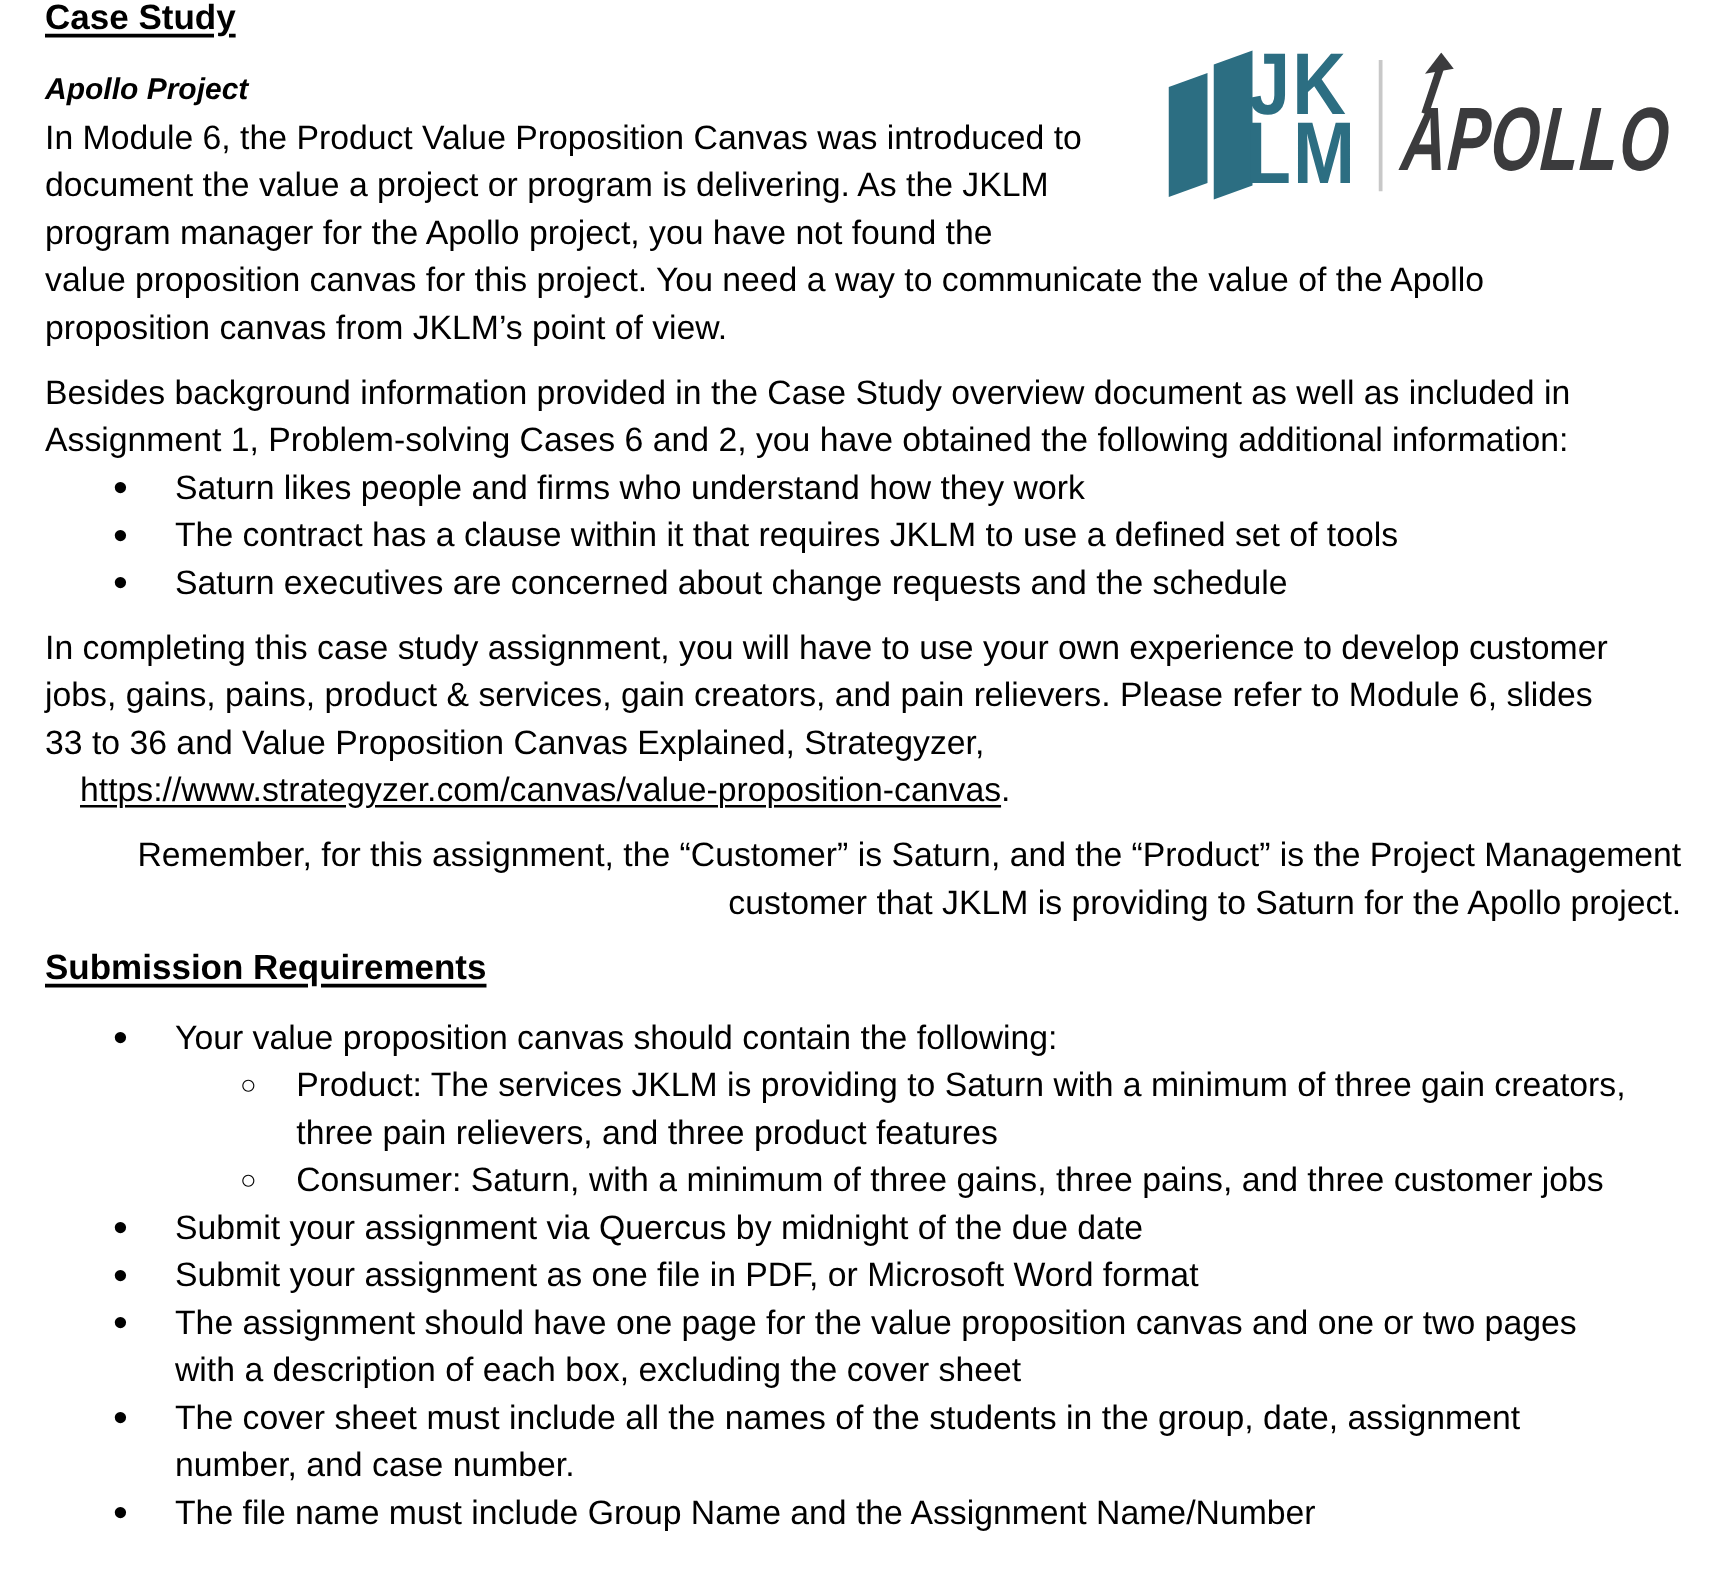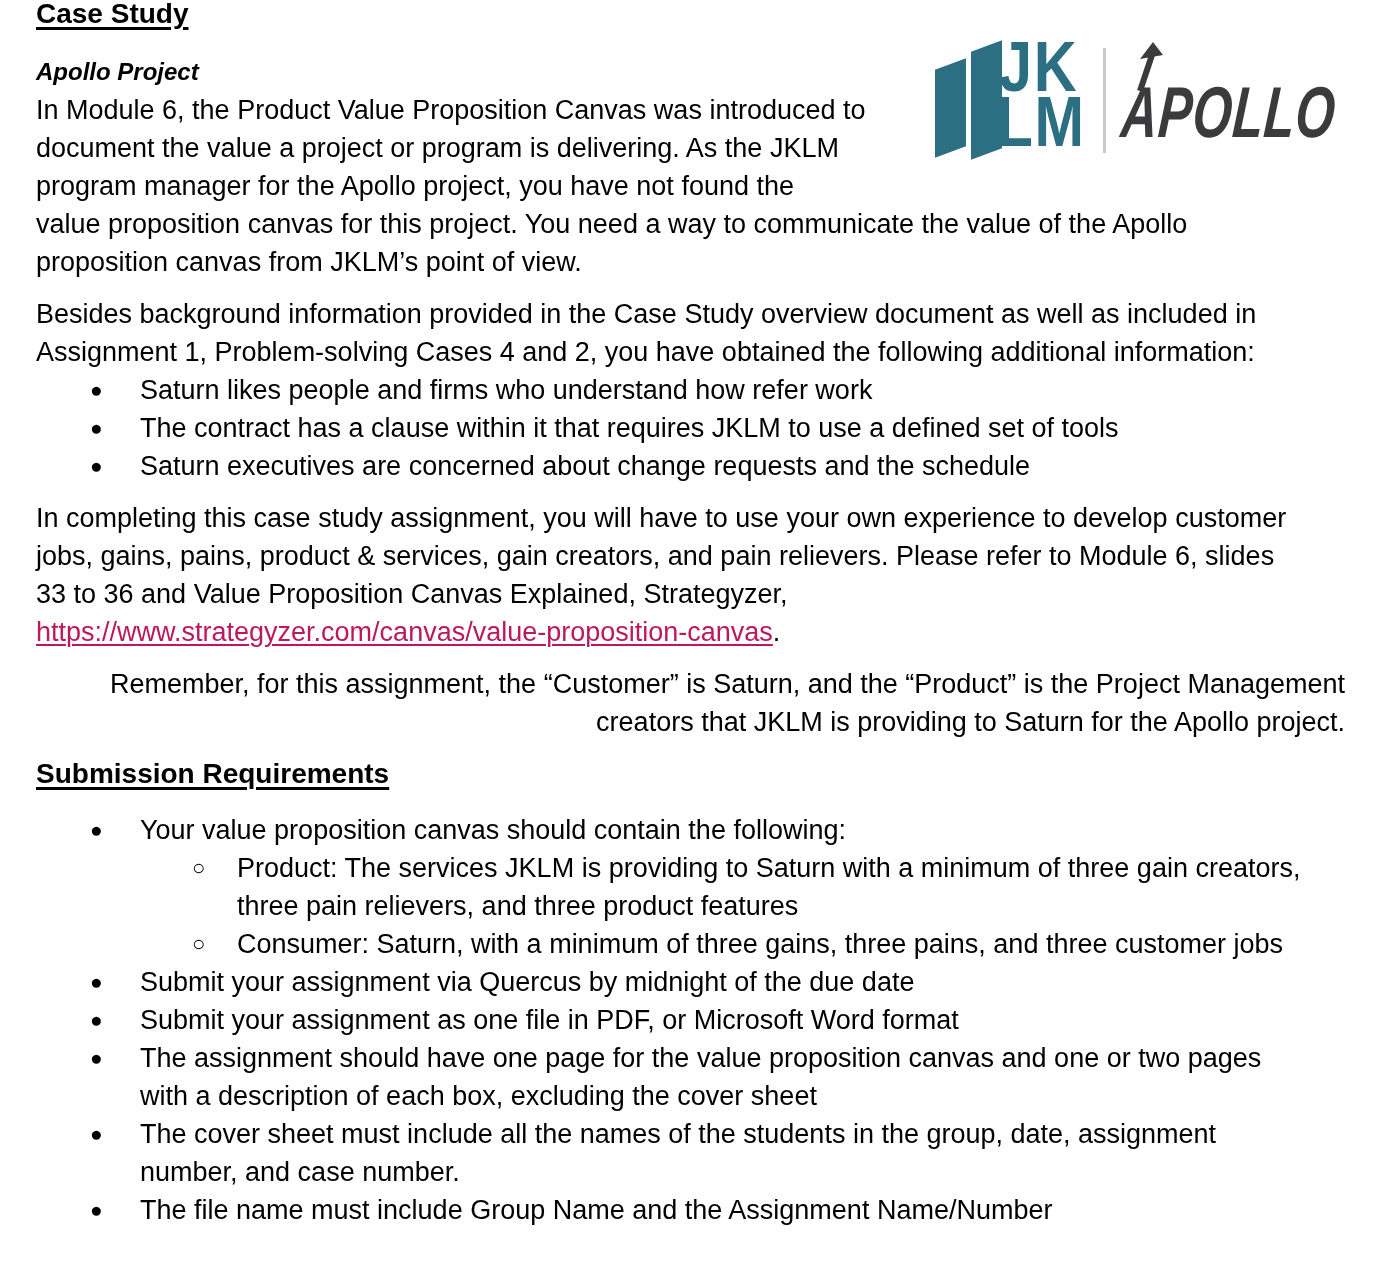--- a/index.html
+++ b/index.html
@@ -26,22 +26,22 @@
   ul.submission-list { margin-top: 20px; }
   li.bullet-item { position: relative; }
   li.bullet-item > .marker {
     position: absolute; top: 0; line-height: 38px; font-size: 21px;
   }
   li.lvl1 { padding-left: 104px; }
   li.lvl1 > .marker { left: 54px; }
   li.lvl2 { padding-left: 201px; }
   li.lvl2 > .marker { left: 156px; font-size: 22px; }
   a.doc-link {
-    color: #be185d; text-decoration: underline;
-    text-decoration-thickness: 2px; text-underline-offset: 3px;
+    color: #000000; text-decoration: underline;
+    text-decoration-thickness: 2px; text-underline-offset: 3px; margin-left: 28px;
   }
   .link-period { color: #000000; }
 
   
   .logo { position: absolute; left: 933px; top: 38px; width: 420px; height: 140px; }
   .logo .pgram { position: absolute; background: #2C6E82; transform: skewY(-20deg); }
   .logo .pgram.left  { left: 2px;  top: 26px; width: 31px; height: 88px; }
   .logo .pgram.right { left: 38px; top: 8px;  width: 31px; height: 108px; }
   .logo .jklm-letters {
     position: absolute; left: 66px; top: 2px;
@@ -89,48 +89,48 @@
       <span class="line">In Module 6, the Product Value Proposition Canvas was introduced to</span>
       <span class="line">document the value a project or program is delivering. As the JKLM</span>
       <span class="line">program manager for the Apollo project, you have not found the</span>
       <span class="line">value proposition canvas for this project. You need a way to communicate the value of the Apollo</span>
       <span class="line">proposition canvas from JKLM’s point of view.</span>
     </div>
   </div>
 
   <div class="besides-par">
     <span class="line">Besides background information provided in the Case Study overview document as well as included in</span>
-    <span class="line">Assignment 1, Problem-solving Cases 4 and 2, you have obtained the following additional information:</span>
+    <span class="line">Assignment 1, Problem-solving Cases 6 and 2, you have obtained the following additional information:</span>
   </div>
 
   <ul class="bullet-list">
     <li class="bullet-item lvl1">
       <span class="marker">●</span>
-      <span class="line">Saturn likes people and firms who understand how refer work</span>
+      <span class="line">Saturn likes people and firms who understand how they work</span>
     </li>
     <li class="bullet-item lvl1">
       <span class="marker">●</span>
       <span class="line">The contract has a clause within it that requires JKLM to use a defined set of tools</span>
     </li>
     <li class="bullet-item lvl1">
       <span class="marker">●</span>
       <span class="line">Saturn executives are concerned about change requests and the schedule</span>
     </li>
   </ul>
 
   <div class="completing-par">
     <span class="line">In completing this case study assignment, you will have to use your own experience to develop customer</span>
     <span class="line">jobs, gains, pains, product &amp; services, gain creators, and pain relievers. Please refer to Module 6, slides</span>
     <span class="line">33 to 36 and Value Proposition Canvas Explained, Strategyzer,</span>
     <span class="line"><a class="doc-link" href="#">https://www.strategyzer.com/canvas/value-proposition-canvas</a><span class="link-period">.</span></span>
   </div>
 
   <div class="remember-par">
     <span class="line">Remember, for this assignment, the “Customer” is Saturn, and the “Product” is the Project Management</span>
-    <span class="line">creators that JKLM is providing to Saturn for the Apollo project.</span>
+    <span class="line">customer that JKLM is providing to Saturn for the Apollo project.</span>
   </div>
 
   <div class="heading submission-heading">
     <span class="underlined">Submission Requirements</span>
   </div>
 
   <ul class="bullet-list submission-list">
     <li class="bullet-item lvl1">
       <span class="marker">●</span>
       <span class="line">Your value proposition canvas should contain the following:</span>

